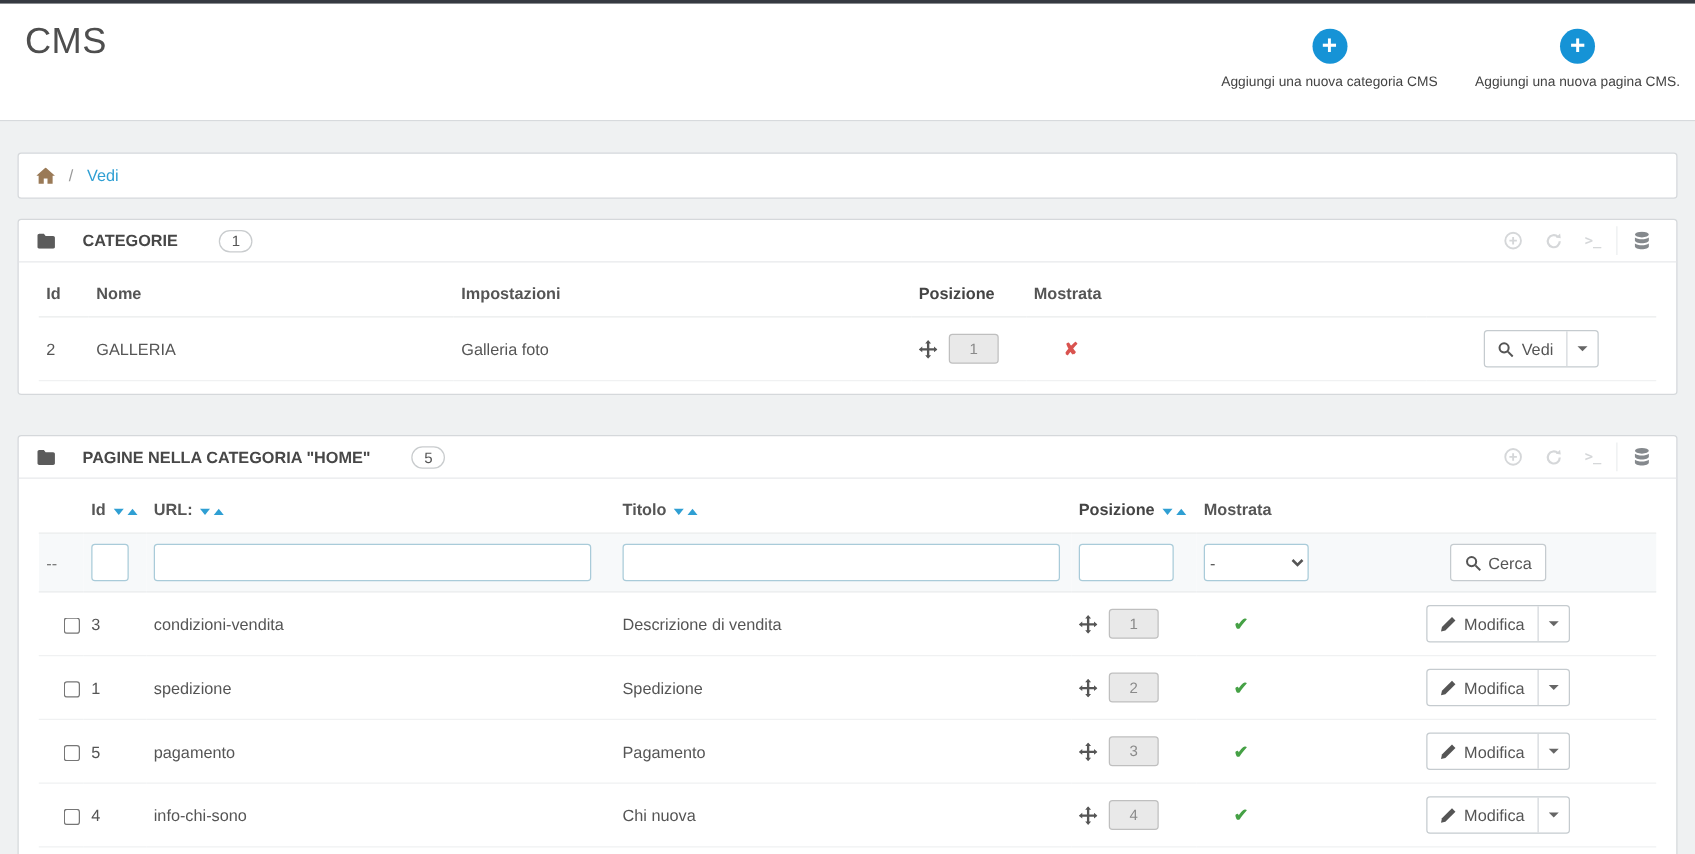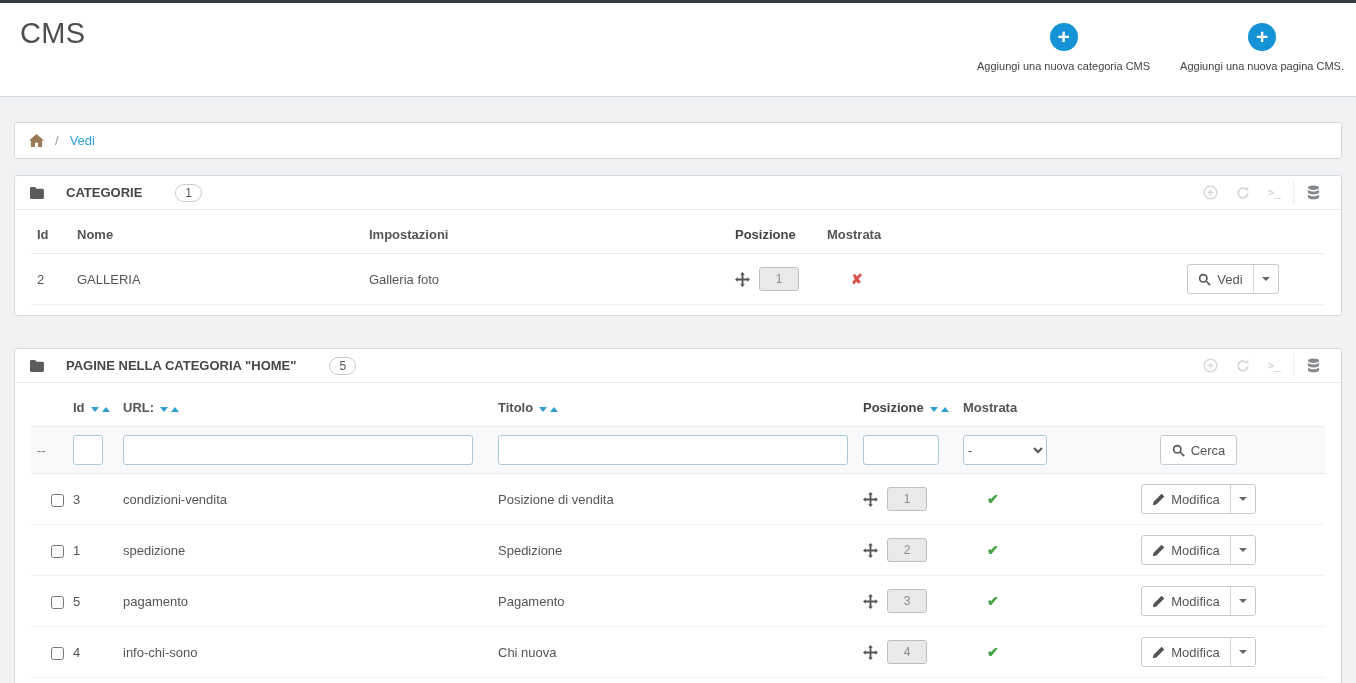--- a/index.html
+++ b/index.html
@@ -281,21 +281,21 @@
                 </span>
                 <span>Cerca</span>
               </span>
             </td>
           </tr>
 
           <tr>
             <td><input type="checkbox" class="cb" style=""></td>
             <td>3</td>
             <td>condizioni-vendita</td>
-            <td>Posizione di vendita</td>
+            <td>Descrizione di vendita</td>
             <td><span class="pos-wrap">
                   <span class="drag">
                     <svg width="15" height="15" viewBox="0 0 16 16" fill="currentColor">
                       <path d="M8 0l2.5 3H9v4h4V5.5L16 8l-3 2.5V9H9v4h1.5L8 16l-2.5-3H7V9H3v1.5L0 8l3-2.5V7h4V3H5.5z"></path>
                     </svg>
                   </span>
                   <input class="pos-input" disabled="" value="1" style="">
                 </span></td>
             <td class="cell-status"><span class="st-green">✔</span></td>
             <td class="cell-action">

